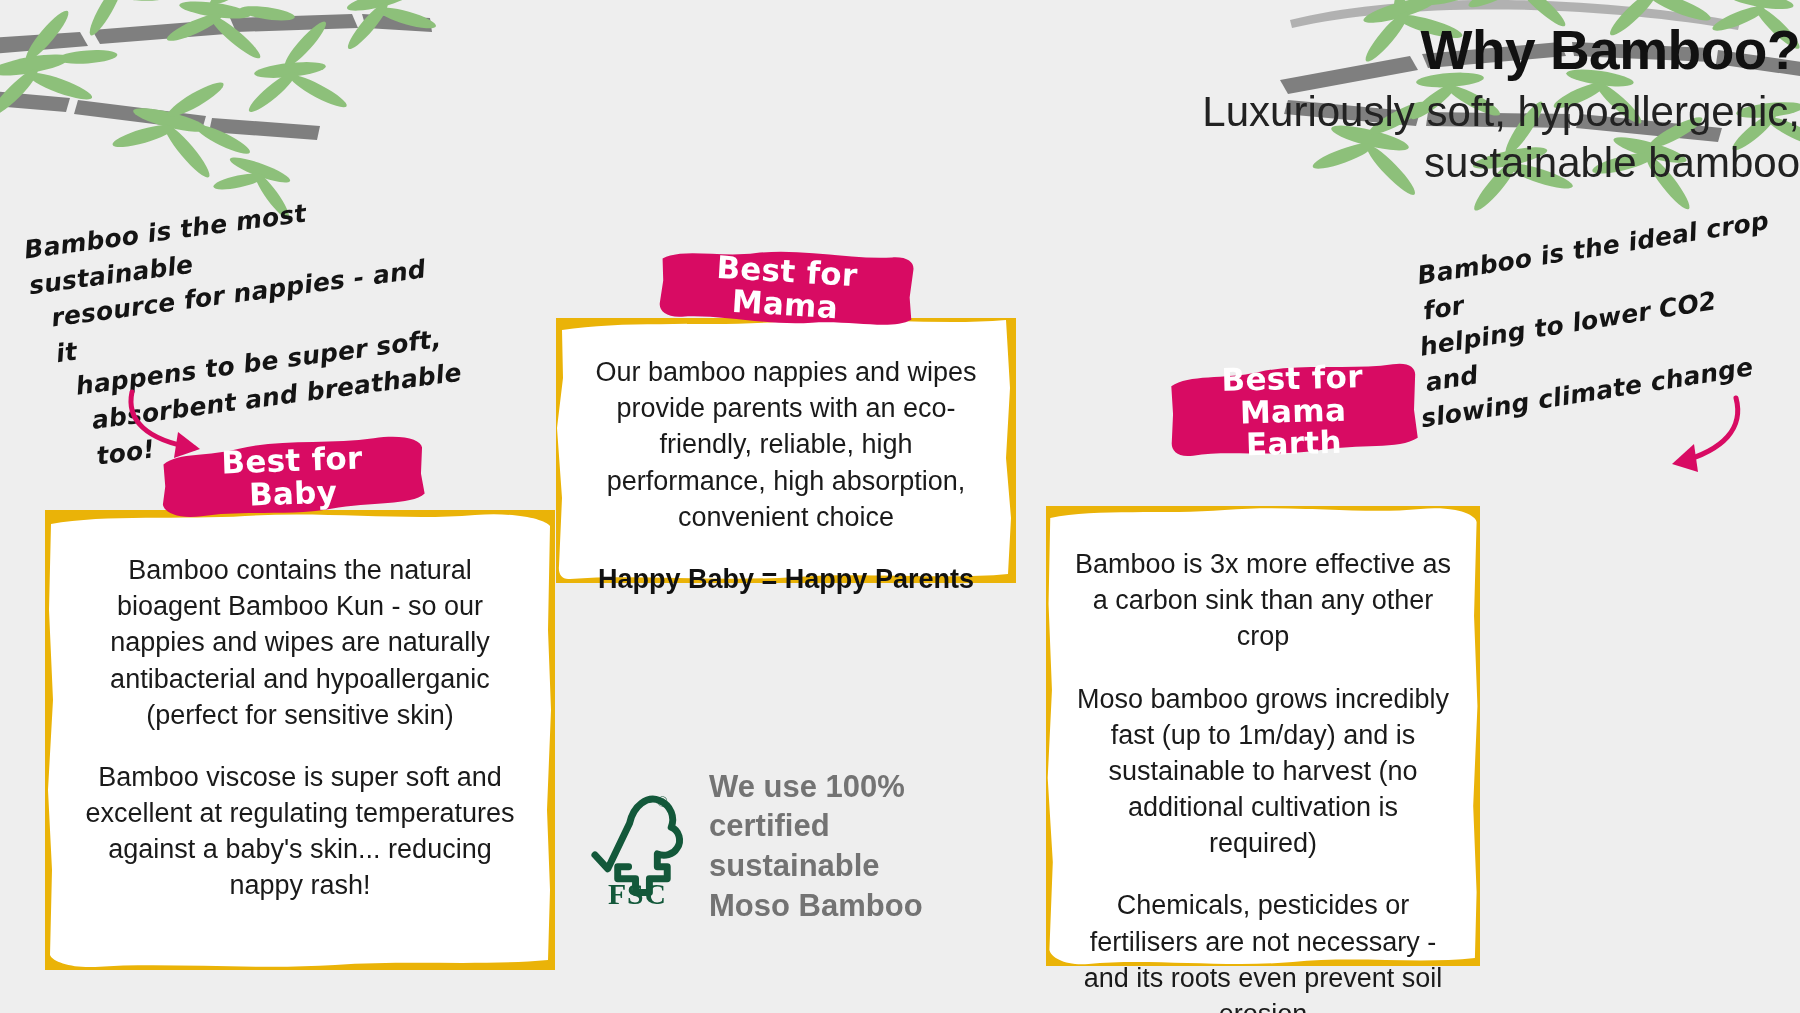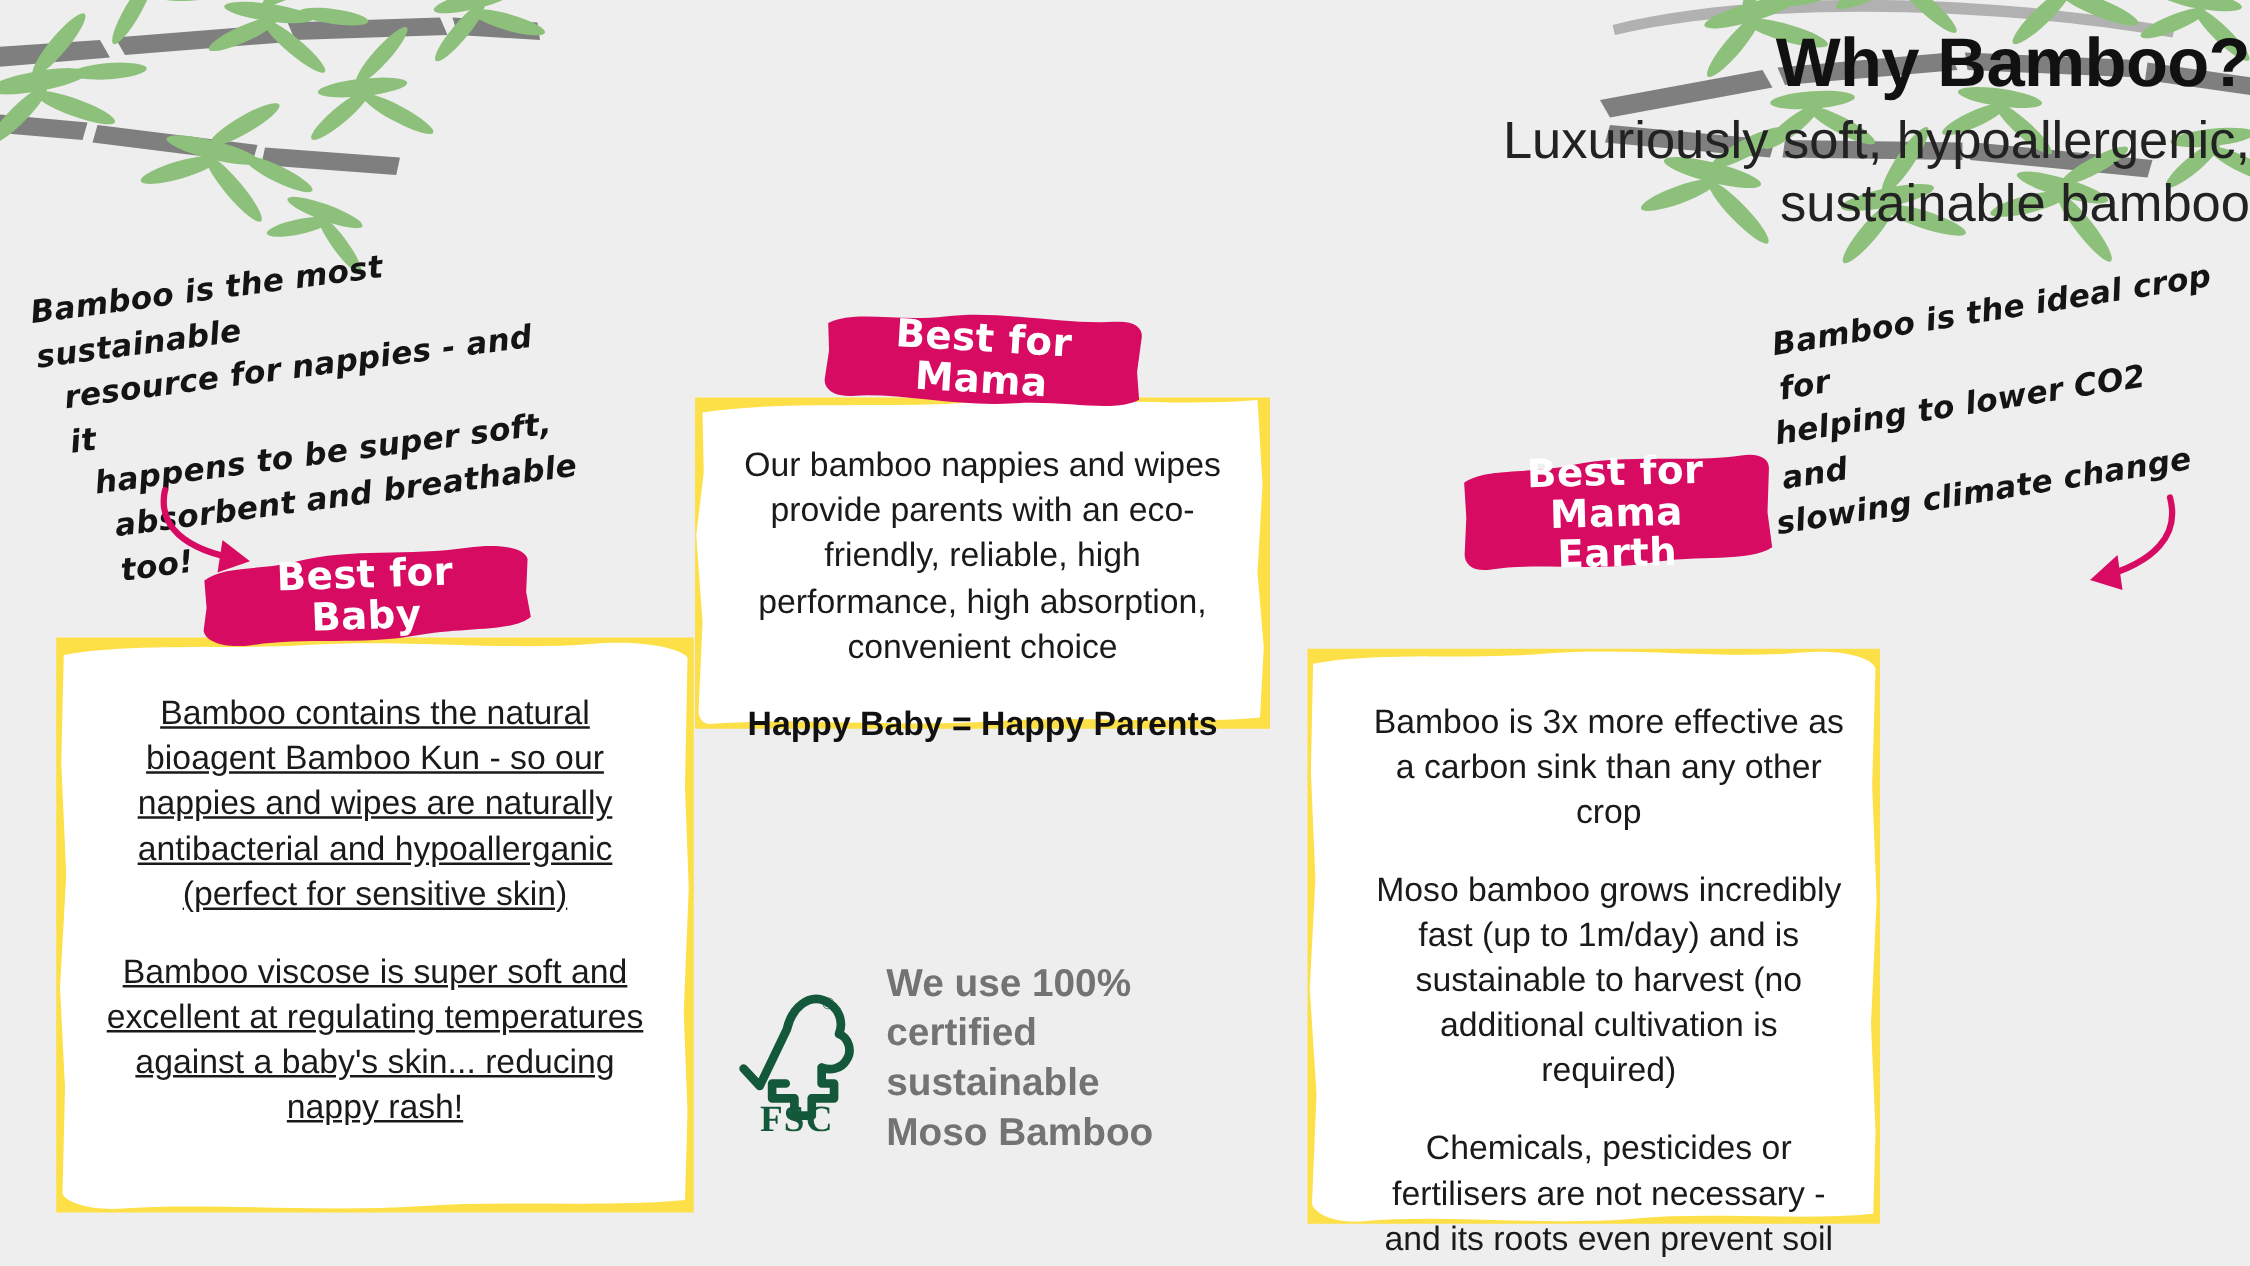--- a/index.html
+++ b/index.html
@@ -22,21 +22,21 @@
   .title{
     font-size:55px;font-weight:bold;color:#111;letter-spacing:-0.5px;
     line-height:1.05;margin:0 0 6px 0;
   }
   .subtitle{
     font-size:42px;font-weight:400;color:#222;line-height:1.22;margin:0;padding-left:44px;
   }
 
   
   .card{
-    position:absolute;background:#fde047;
+    position:absolute;background:#eab308;
     box-shadow:0 0 0 0 rgba(0,0,0,0);
   }
   .card::before,.card::after{content:"";position:absolute;}
   
   .card .inner{position:relative;z-index:2;}
 
   .card-body{
     font-size:27px;line-height:1.34;color:#1a1a1a;text-align:center;
   }
   .card-body p{margin:0 0 26px 0;}
@@ -236,21 +236,21 @@
     <path d="M54 52 L32 72 L58 80 Z" fill="#D80B63"></path>
   </svg>
 
   <div class="card" style="left:45px;top:510px;width:510px;height:460px;">
     <svg style="position:absolute;inset:0;width:100%;height:100%;" viewBox="0 0 510 460" preserveAspectRatio="none">
       <path fill="#ffffff" d="M6 14 C60 4 140 10 200 6 C280 1 360 11 430 5 C470 2 500 9 505 16
         L503 120 L506 200 L502 300 L505 380 L503 450
         C440 456 360 450 290 455 C210 460 120 452 50 457 C26 458 8 452 5 445
         L7 360 L3 280 L8 190 L4 100 Z"></path>
     </svg>
-    <div class="inner card-body" style="position:relative;padding:42px 30px 0 30px;text-decoration:underline;">
+    <div class="inner card-body" style="position:relative;padding:42px 30px 0 30px;">
       <p>Bamboo contains the natural bioagent Bamboo Kun - so our nappies and wipes are naturally antibacterial and hypoallerganic (perfect for sensitive skin)</p>
       <p>Bamboo viscose is super soft and excellent at regulating temperatures against a baby's skin... reducing nappy rash!</p>
     </div>
   </div>
 
   <div class="badge" style="left:160px;top:438px;width:265px;height:78px;font-size:31px;transform:rotate(-2deg);">
     <svg class="brush" viewBox="0 0 265 78" preserveAspectRatio="none">
       <path fill="#D80B63" d="M4 22 C20 10 50 16 80 9 C120 0 170 8 215 3 C245 0 262 6 263 14
         L261 40 L264 60 C250 72 210 66 170 72 C130 78 80 70 40 75 C16 77 3 70 2 62
         L5 44 Z"></path>
@@ -290,21 +290,21 @@
       <text x="72" y="24" font-family="'Liberation Serif',serif" font-size="14" fill="#13583A">®</text>
       <text x="52" y="122" text-anchor="middle" font-family="'Liberation Serif',serif" font-size="30" font-weight="bold" fill="#13583A" letter-spacing="1">FSC</text>
     </svg>
     <div class="fsc-text">
       <div>We use 100%</div>
       <div>certified sustainable</div>
       <div>Moso Bamboo</div>
     </div>
   </div>
 
-  <div class="card" style="left:1046px;top:519px;width:434px;height:460px;padding-left:24px;">
+  <div class="card" style="left:1046px;top:506px;width:434px;height:460px;">
     <svg style="position:absolute;inset:0;width:100%;height:100%;" viewBox="0 0 510 460" preserveAspectRatio="none">
       <path fill="#ffffff" d="M5 12 C60 2 140 9 210 4 C290 -2 370 9 440 3 C480 0 504 8 506 16
         L503 110 L507 200 L502 300 L506 386 L504 452
         C440 458 360 450 290 456 C210 462 120 452 50 458 C24 460 6 452 4 444
         L8 356 L2 272 L7 184 L3 98 Z"></path>
     </svg>
     <div class="inner card-body" style="position:relative;padding:40px 26px 0 26px;">
       <p>Bamboo is 3x more effective as a carbon sink than any other crop</p>
       <p>Moso bamboo grows incredibly fast (up to 1m/day) and is sustainable to harvest (no additional cultivation is required)</p>
       <p>Chemicals, pesticides or fertilisers are not necessary - and its roots even prevent soil erosion</p>

